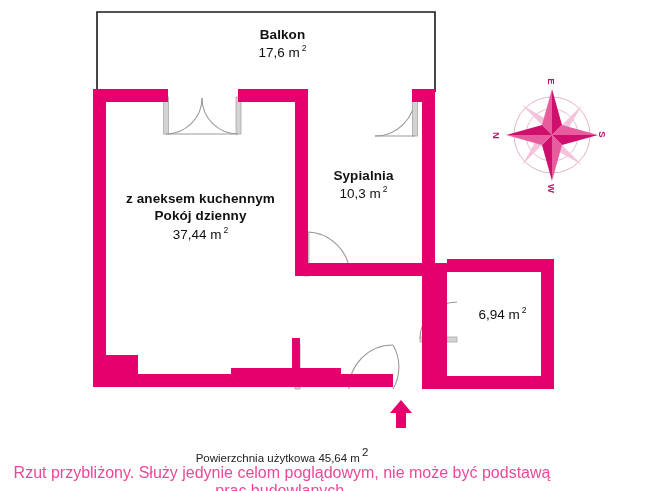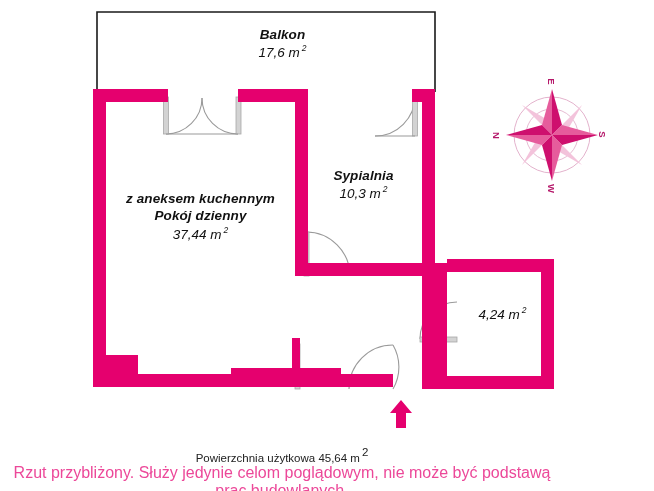--- a/index.html
+++ b/index.html
@@ -26,21 +26,20 @@
     top: 0;
     width: 654px;
     height: 491px;
     display: block;
   }
   .room-label {
     position: absolute;
     text-align: center;
     line-height: 1.28;
     white-space: nowrap;
-    font-style: italic;
   }
   .room-name {
     font-size: 13.5px;
     font-weight: bold;
     color: #111111;
     letter-spacing: 0.1px;
   }
   .room-area {
     font-size: 13.5px;
     font-weight: normal;
@@ -229,21 +228,21 @@
     <div class="room-name">Sypialnia</div>
     <div class="room-area">
       <span>10,3</span>
       <span>m</span><span class="sup">2</span>
     </div>
   </div>
 
 
   <div class="room-label" style="left:450px; top:305px; width:105px;">
     <div class="room-area">
-      <span>4,24</span>
+      <span>6,94</span>
       <span>m</span><span class="sup">2</span>
     </div>
   </div>
 
   <div class="footer-block" style="top:446px;">
     <span class="footer-line-1">Powierzchnia użytkowa 45,64 m</span><span class="sup footer-line-1">2</span>
   </div>
 
   <div class="footer-block footer-line-2" style="top:464px;">Rzut przybliżony. Służy jedynie celom poglądowym, nie może być podstawą prac budowlanych.</div>
 

